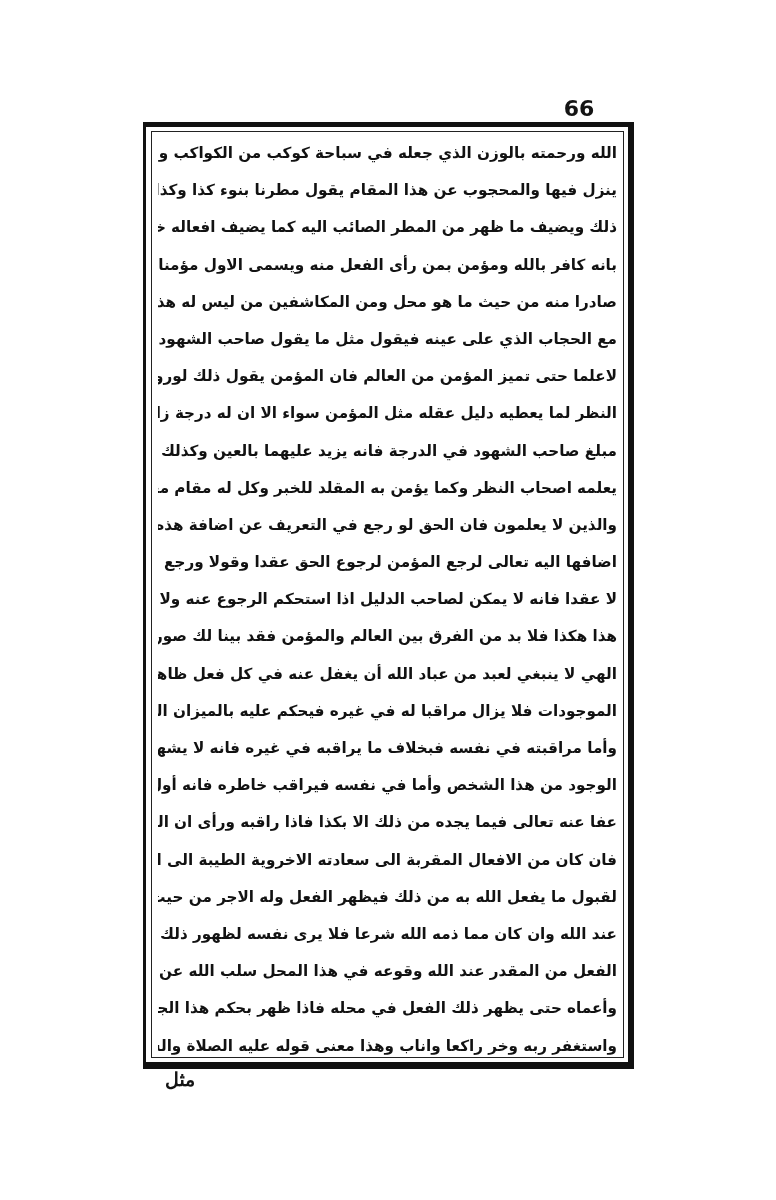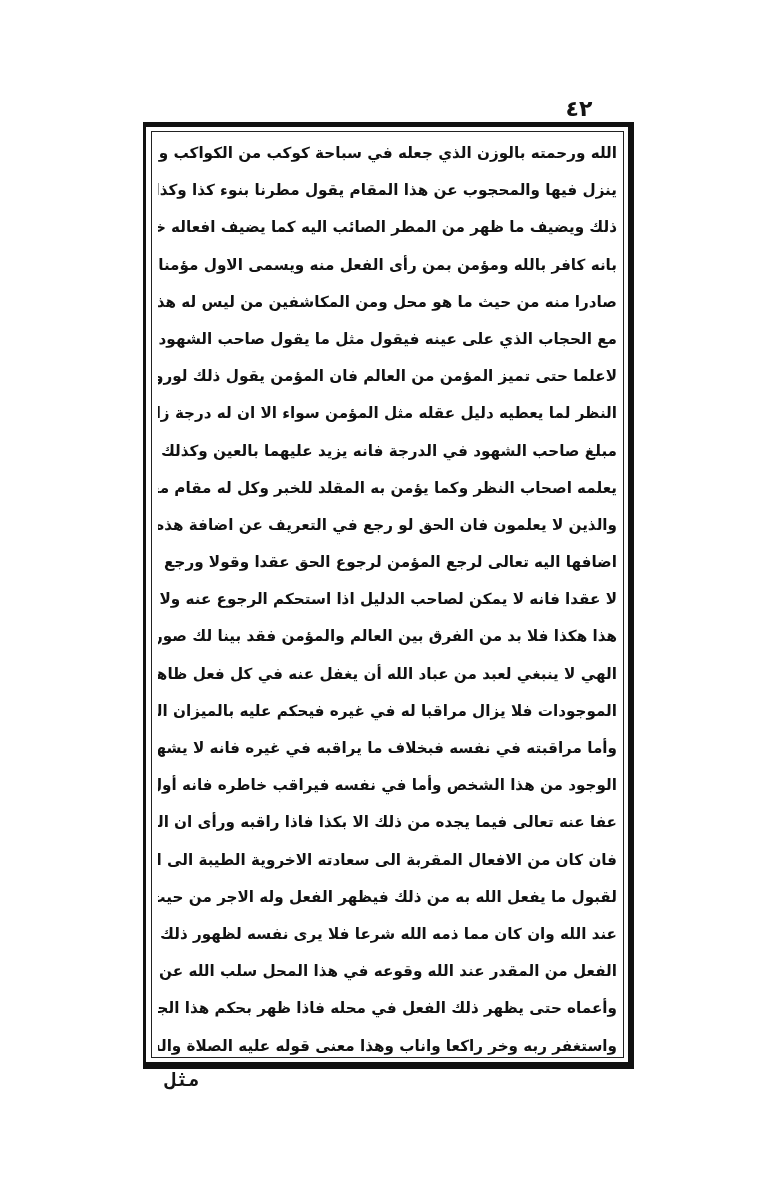--- a/index.html
+++ b/index.html
@@ -66,29 +66,29 @@
       text-align: justify;
       text-align-last: justify;
       letter-spacing: -0.2px;
     }
     .catchword {
       position: absolute;
       left: 165px;
       top: 1068px;
       font-size: 19px;
       font-weight: bold;
-      font-family: Liberation Mono, monospace;
+      font-family: Liberation Serif, serif;
       direction: rtl;
       color: #141414;
     }
   </style>
 </head>
 <body>
 
-<div class="page-number">٤٢</div>
+<div class="page-number">66</div>
 
 <div class="frame-outer">
   <div class="frame-inner">
     <div class="text-body">
       <span class="text-line">الله ورحمته بالوزن الذي جعله في سباحة كوكب من الكواكب وما قدره الله من المنازل التي</span>
       <span class="text-line">ينزل فيها والمحجوب عن هذا المقام يقول مطرنا بنوء كذا وكذا فذكر الكوكب المجبور في</span>
       <span class="text-line">ذلك ويضيف ما ظهر من المطر الصائب اليه كما يضيف افعاله خلقا الى نفسه فسمى عند ذلك</span>
       <span class="text-line">بانه كافر بالله ومؤمن بمن رأى الفعل منه ويسمى الاول مؤمنا بالله كافرا بمن رأى الفعل الحسن</span>
       <span class="text-line">صادرا منه من حيث ما هو محل ومن المكاشفين من ليس له هذا الشهود ولا تركه الا الايمان ويقف</span>
       <span class="text-line">مع الحجاب الذي على عينه فيقول مثل ما يقول صاحب الشهود مطرنا بفضل الله ورحمته تقليدا</span>

